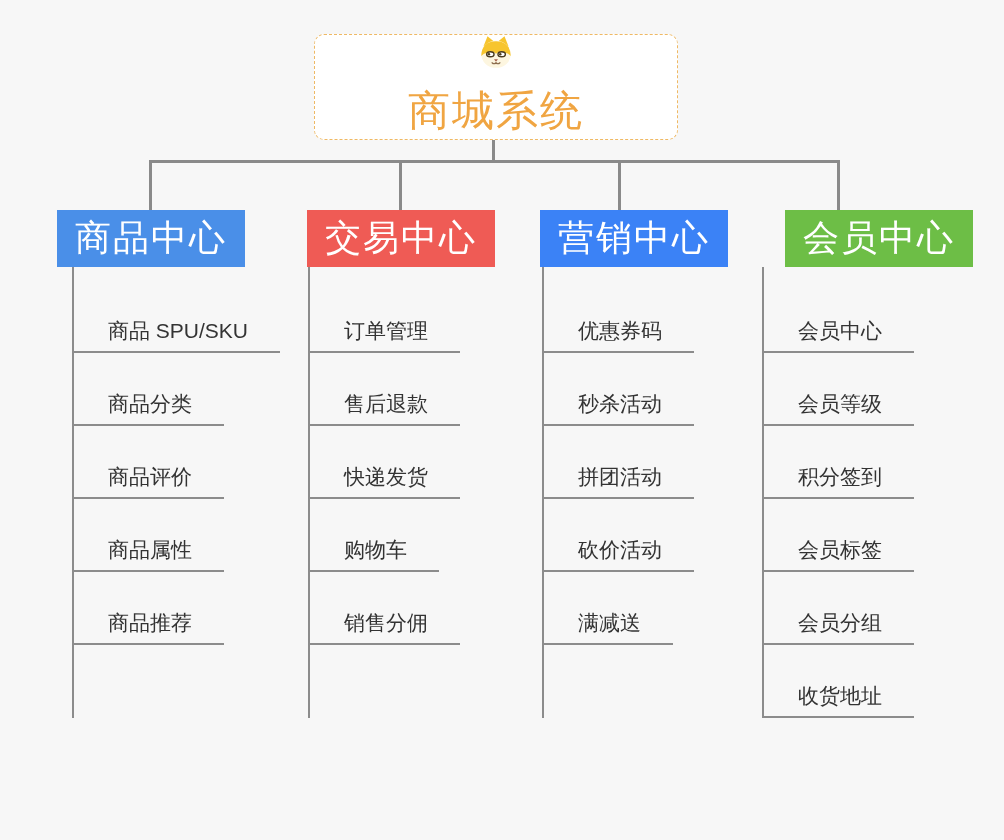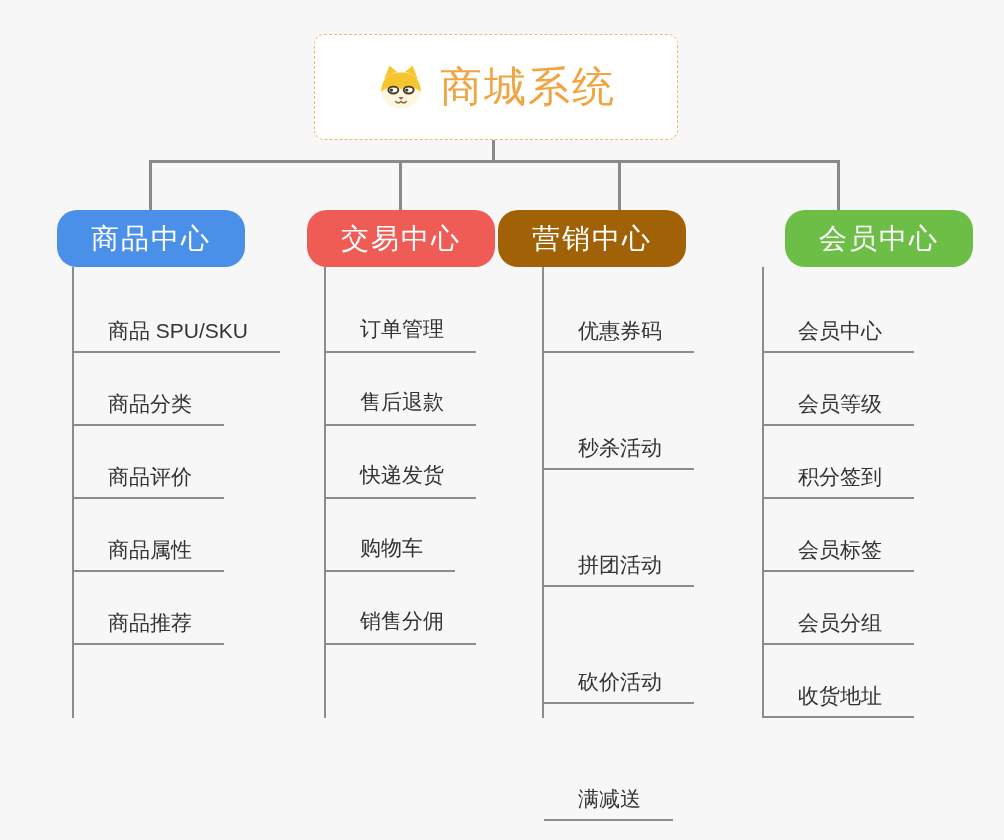--- a/index.html
+++ b/index.html
@@ -20,38 +20,39 @@
     left:314px; top:34px;
     width:364px; height:106px;
     background:#ffffff;
     border:1px dashed #efb964;
     border-radius:10px;
     display:flex;
     align-items:center;
     justify-content:center;
     gap:14px;
     box-sizing:border-box;
+    flex-direction:column;
   }
   .root-title{
     font-size:42px;
     letter-spacing:2px;
     font-weight:400;
   }
   
   .line{position:absolute;background:#8a8a8a;}
   .line.v{width:3px;}
   .line.h{height:3px;}
   
   .branch-box{
     position:absolute;
     top:210px;
     width:188px; height:57px;
-    border-radius:20px;
+    border-radius:0;
     color:#ffffff;
-    font-size:28px;
+    font-size:36px;
     letter-spacing:2px;
     display:flex;
     align-items:center;
     justify-content:center;
     box-sizing:border-box;
   }
   
   .branch-col{
     position:absolute;
     top:267px;
@@ -103,30 +104,30 @@
   <div class="branch-box" style="left: 57px; background: rgb(74, 143, 232);">商品中心</div>
   <div class="branch-col" style="left:72px;">
     <div class="branch-item">商品 SPU/SKU</div>
     <div class="branch-item">商品分类</div>
     <div class="branch-item">商品评价</div>
     <div class="branch-item">商品属性</div>
     <div class="branch-item">商品推荐</div>
   </div>
 
   <div class="branch-box" style="left: 307px; background: rgb(239, 91, 85);">交易中心</div>
-  <div class="branch-col" style="left:324px;font-family:Liberation Mono, monospace;">
+  <div class="branch-col" style="left:308px;">
     <div class="branch-item">订单管理</div>
     <div class="branch-item">售后退款</div>
     <div class="branch-item">快递发货</div>
     <div class="branch-item">购物车</div>
     <div class="branch-item">销售分佣</div>
   </div>
 
-  <div class="branch-box" style="left: 498px; background: #a16207;">营销中心</div>
-  <div class="branch-col" style="left:542px;gap:44px;">
+  <div class="branch-box" style="left: 540px; background: #3b82f6;">营销中心</div>
+  <div class="branch-col" style="left:542px;">
     <div class="branch-item">优惠券码</div>
     <div class="branch-item">秒杀活动</div>
     <div class="branch-item">拼团活动</div>
     <div class="branch-item">砍价活动</div>
     <div class="branch-item">满减送</div>
   </div>
 
   <div class="branch-box" style="left: 745px; background: rgb(109, 190, 70); margin-left: 40px;">会员中心</div>
   <div class="branch-col" style="left:762px;">
     <div class="branch-item">会员中心</div>

